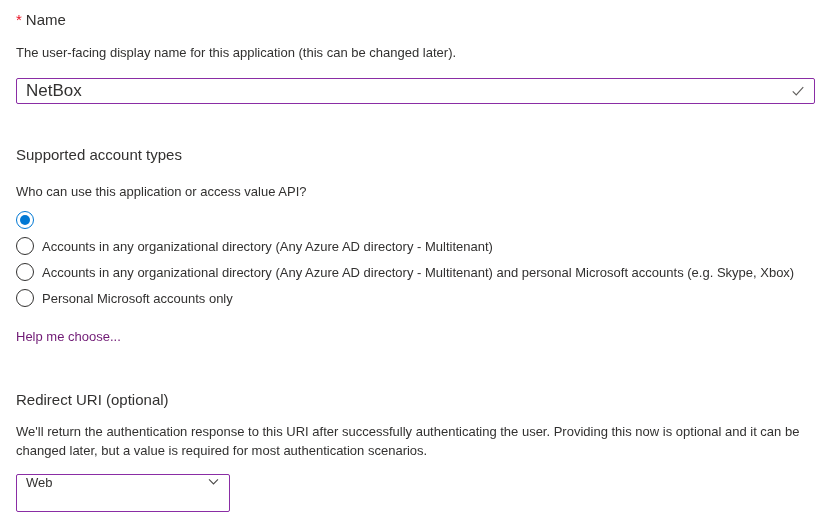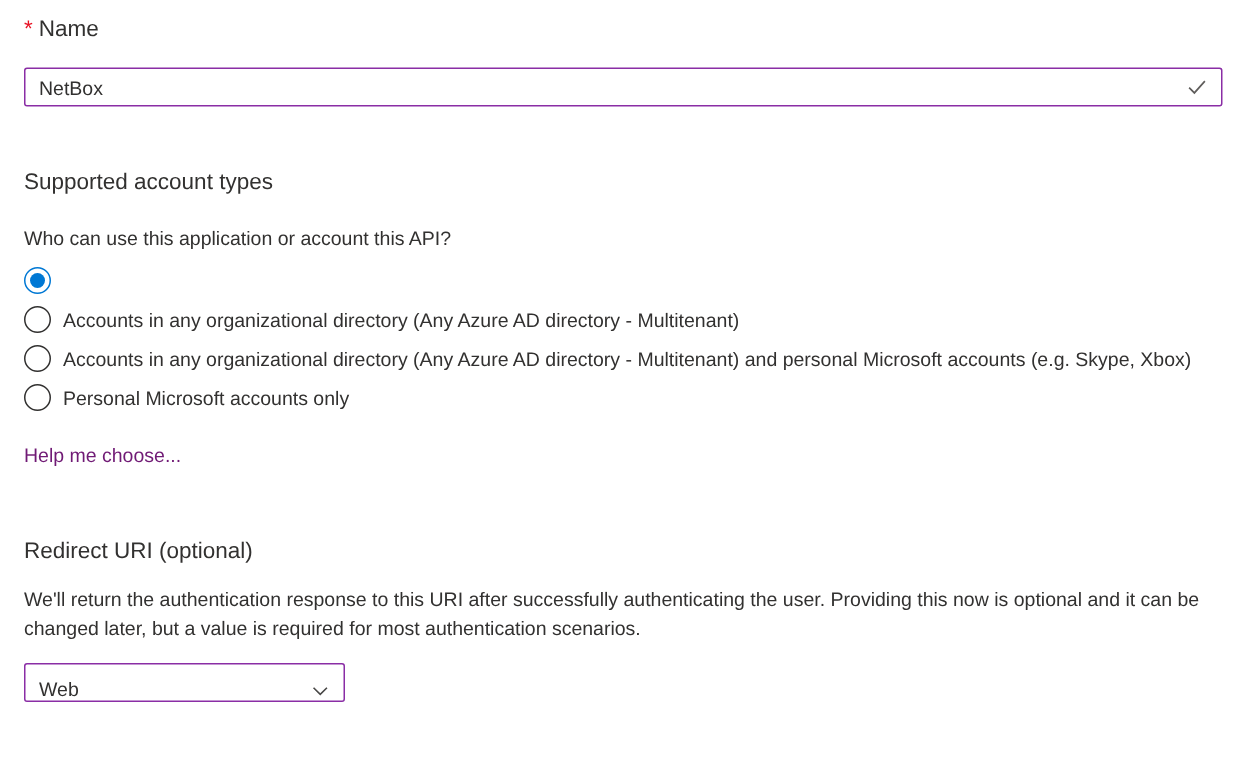--- a/index.html
+++ b/index.html
@@ -49,21 +49,21 @@
     display: flex;
     align-items: center;
   }
   .text-input input {
     flex: 1;
     height: 100%;
     border: none;
     outline: none;
     background: transparent;
     font-family: inherit;
-    font-size: 13px;
+    font-size: 17px;
     color: #323130;
     padding: 0 30px 0 9px;
   }
   .input-check {
     position: absolute;
     right: 9px;
     top: 50%;
     transform: translateY(-50%);
     width: 14px;
     height: 14px;
@@ -128,26 +128,26 @@
     max-width: 799px;
   }
   .uri-row {
     display: flex;
     gap: 13px;
     margin-top: 14px;
   }
   .platform-select {
     box-sizing: border-box;
     width: 214px;
-    height: 26px;
+    height: 38px;
     border: 1.5px solid #8a2da5;
     border-radius: 2px;
     background: #ffffff;
     display: flex;
-    align-items: flex-end;
+    align-items: flex-start;
     justify-content: space-between;
     padding: 0 9px;
     cursor: pointer;
     gap: 27px;
   }
   .platform-select .select-value {
     font-size: 13px;
     color: #323130;
   }
   .chevron-svg {
@@ -161,31 +161,32 @@
 </style>
 </head>
 <body>
 
 <div class="page">
 
   <div>
     <h2 class="section-title">
       <span class="required">*</span><span>Name</span>
     </h2>
+    <p class="desc">The user-facing display name for this application (this can be changed later).</p>
     <div class="text-input name-input-wrap">
       <input type="text" value="NetBox" style="">
       <svg class="input-check" viewBox="0 0 16 16" fill="none">
         <path d="M2 8.5 L6 12.5 L14 3.5" stroke="#605e5c" stroke-width="1.3" fill="none"></path>
       </svg>
     </div>
   </div>
 
   <div>
     <h2 class="section-title mt-section2">Supported account types</h2>
-    <p class="question">Who can use this application or account this API?</p>
+    <p class="question">Who can use this application or access value API?</p>
 
     <div class="radio-group">
   <label class="radio-row">
     <span class="radio-circle selected"></span>
   </label>
 
   <label class="radio-row">
     <span class="radio-circle"></span>
     <span class="radio-label">Accounts in any organizational directory (Any Azure AD directory - Multitenant)</span>
   </label>

